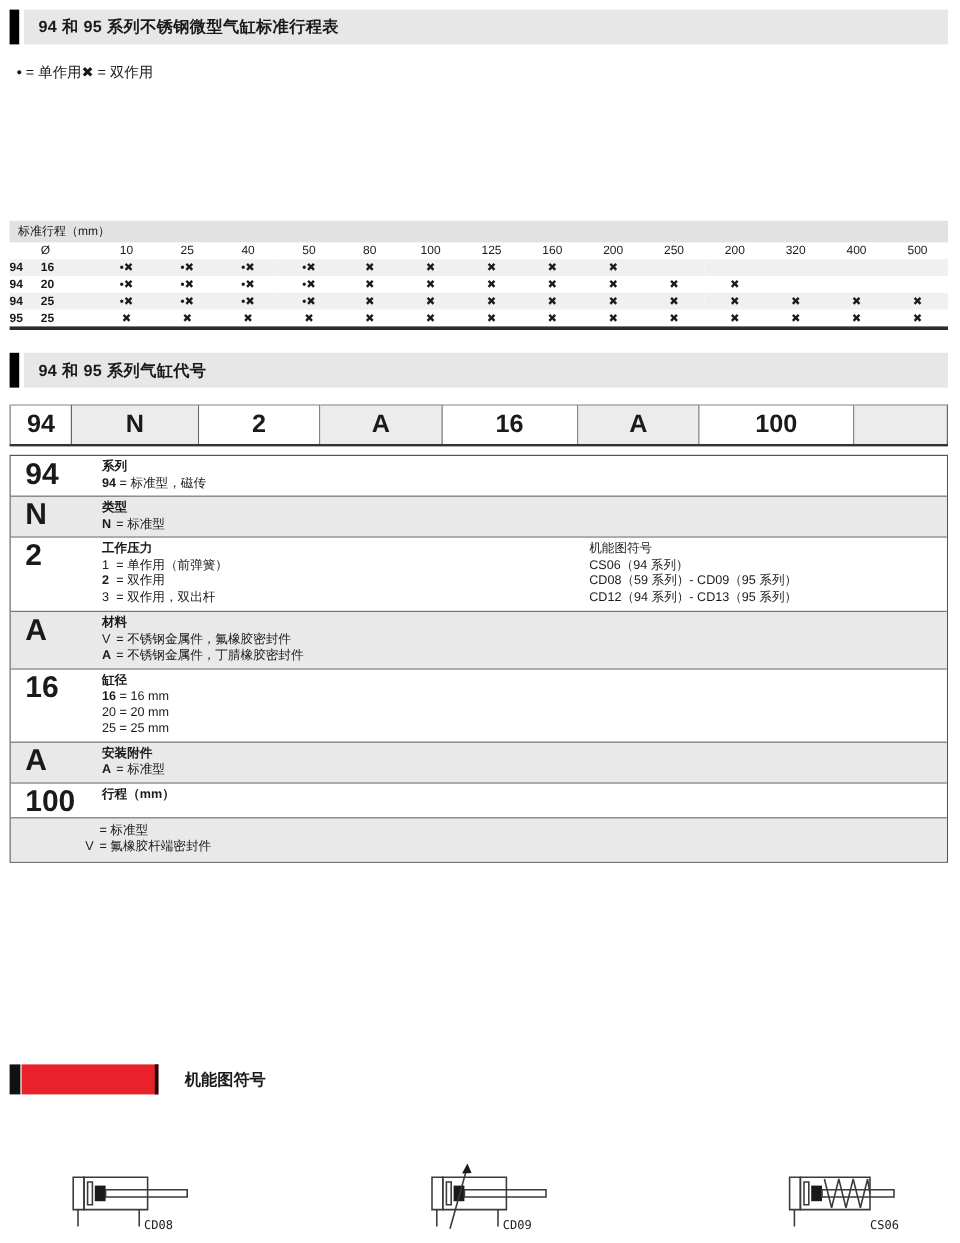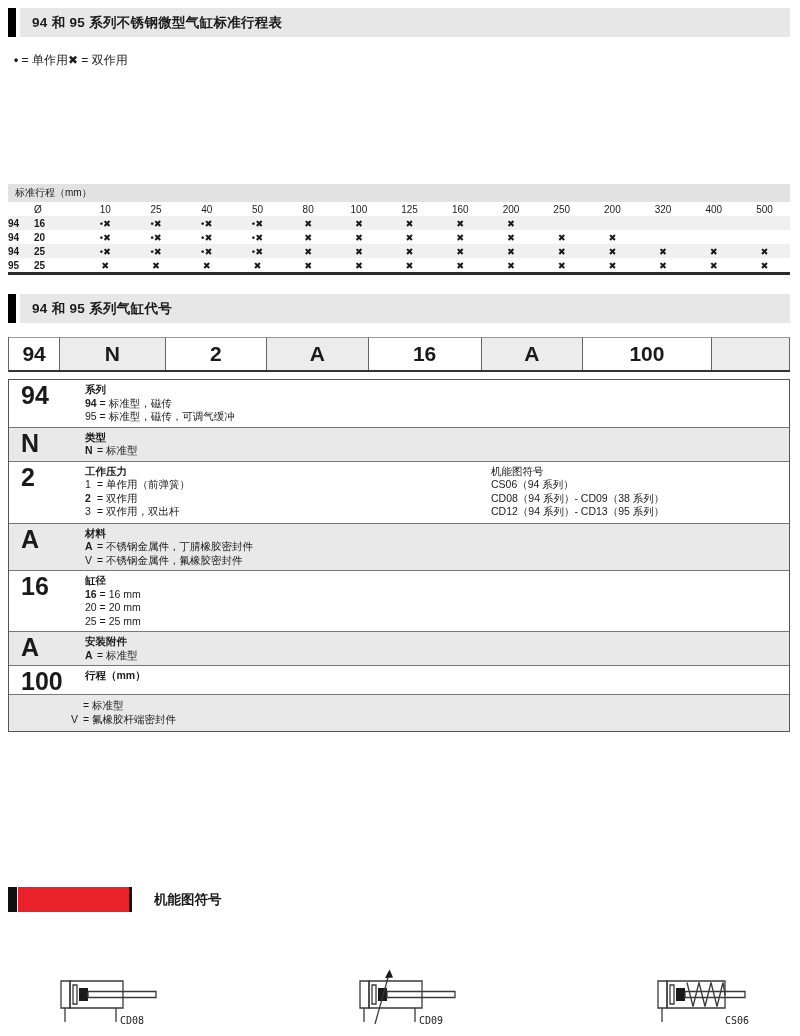--- a/index.html
+++ b/index.html
@@ -199,51 +199,50 @@
       <div class="code-cell" style="width: 16.5%;">100</div>
       <div class="code-cell gray" style="width: 10%;"></div>
     </div>
 
   <div class="exp-box">
       <div class="exp-row">
         <div class="exp-code">94</div>
         <div class="exp-main">
           <div class="exp-title">系列</div>
           <div class="exp-line"><span class="v bold">94</span> = 标准型，磁传</div>
-          <div class="exp-line"><span class="v">95</span> = 标准型，磁传，可调气缓冲</div>
         </div>
       </div>
       <div class="exp-row gray">
         <div class="exp-code">N</div>
         <div class="exp-main">
           <div class="exp-title">类型</div>
           <div class="exp-line"><span class="v bold">N</span> = 标准型</div>
         </div>
       </div>
       <div class="exp-row">
         <div class="exp-code">2</div>
         <div class="exp-main">
           <div class="exp-title">工作压力</div>
           <div class="exp-line"><span class="v">1</span> = 单作用（前弹簧）</div>
           <div class="exp-line"><span class="v bold">2</span> = 双作用</div>
           <div class="exp-line"><span class="v">3</span> = 双作用，双出杆</div>
         </div>
         <div class="exp-right">
           <div>机能图符号</div>
           <div>CS06（94 系列）</div>
-          <div>CD08（94 系列）- CD09（38 系列）</div>
+          <div>CD08（59 系列）- CD09（95 系列）</div>
           <div>CD12（94 系列）- CD13（95 系列）</div>
         </div>
       </div>
       <div class="exp-row gray">
         <div class="exp-code">A</div>
         <div class="exp-main">
           <div class="exp-title">材料</div>
+          <div class="exp-line"><span class="v">V</span> = 不锈钢金属件，氟橡胶密封件</div>
           <div class="exp-line"><span class="v bold">A</span> = 不锈钢金属件，丁腈橡胶密封件</div>
-          <div class="exp-line"><span class="v">V</span> = 不锈钢金属件，氟橡胶密封件</div>
         </div>
       </div>
       <div class="exp-row">
         <div class="exp-code">16</div>
         <div class="exp-main">
           <div class="exp-title">缸径</div>
           <div class="exp-line"><span class="v bold">16</span> = 16 mm</div>
           <div class="exp-line"><span class="v">20</span> = 20 mm</div>
           <div class="exp-line"><span class="v">25</span> = 25 mm</div>
         </div>

